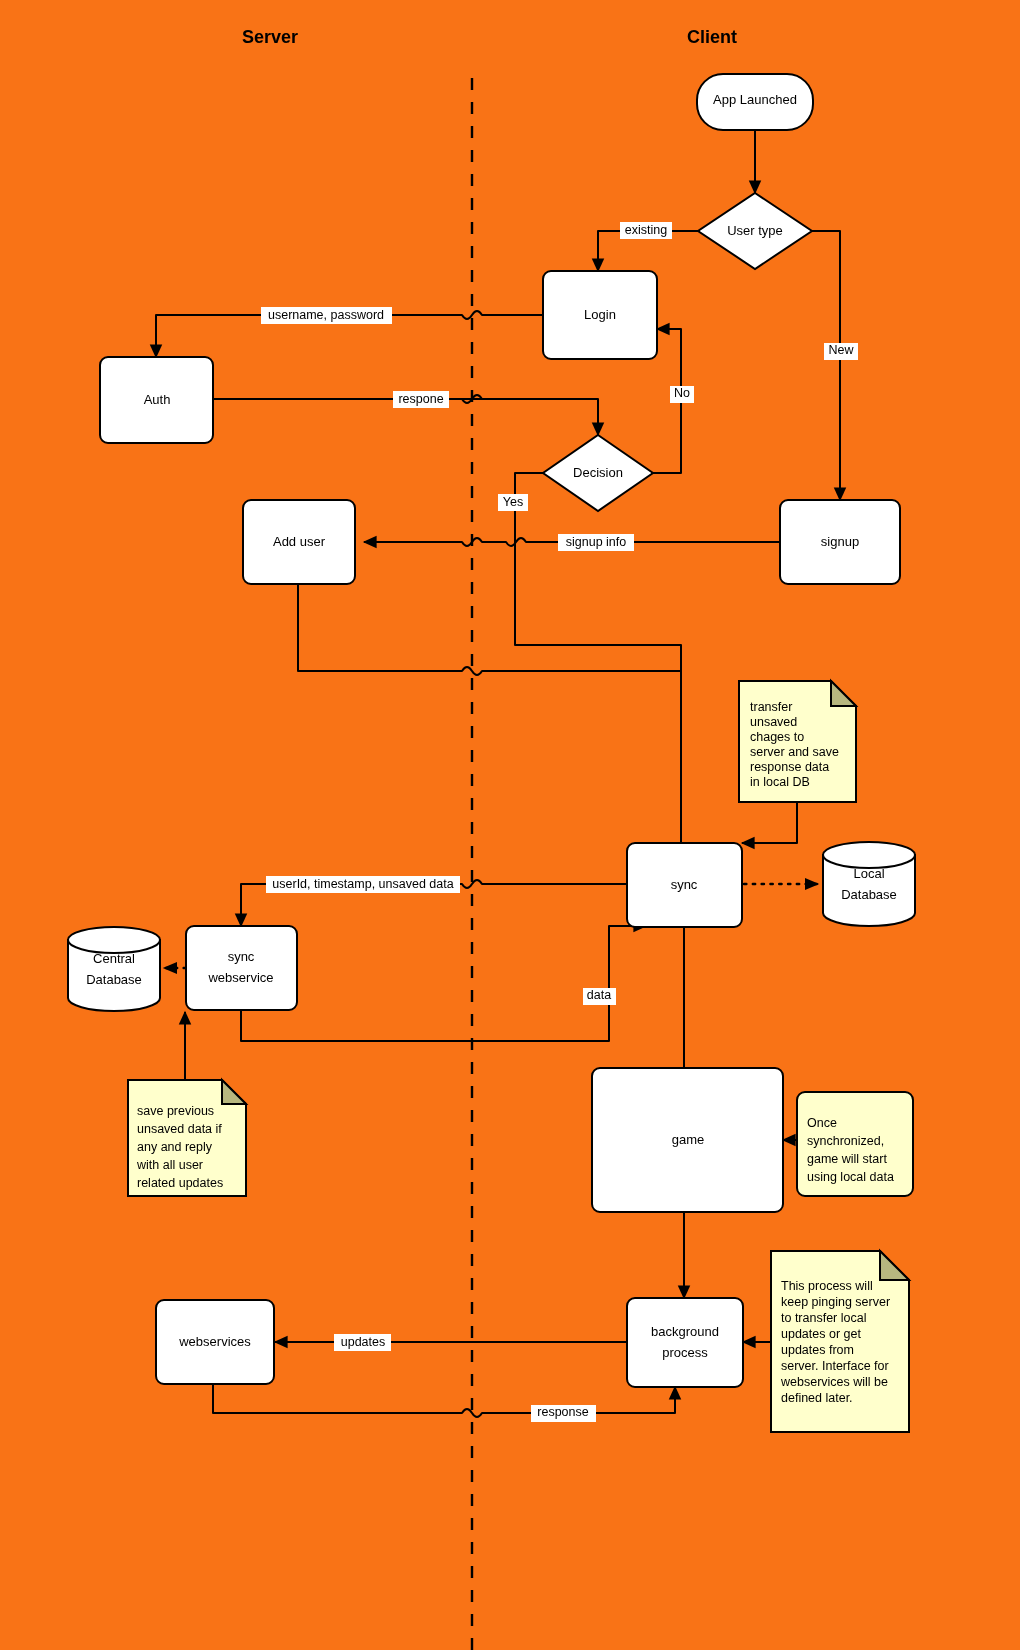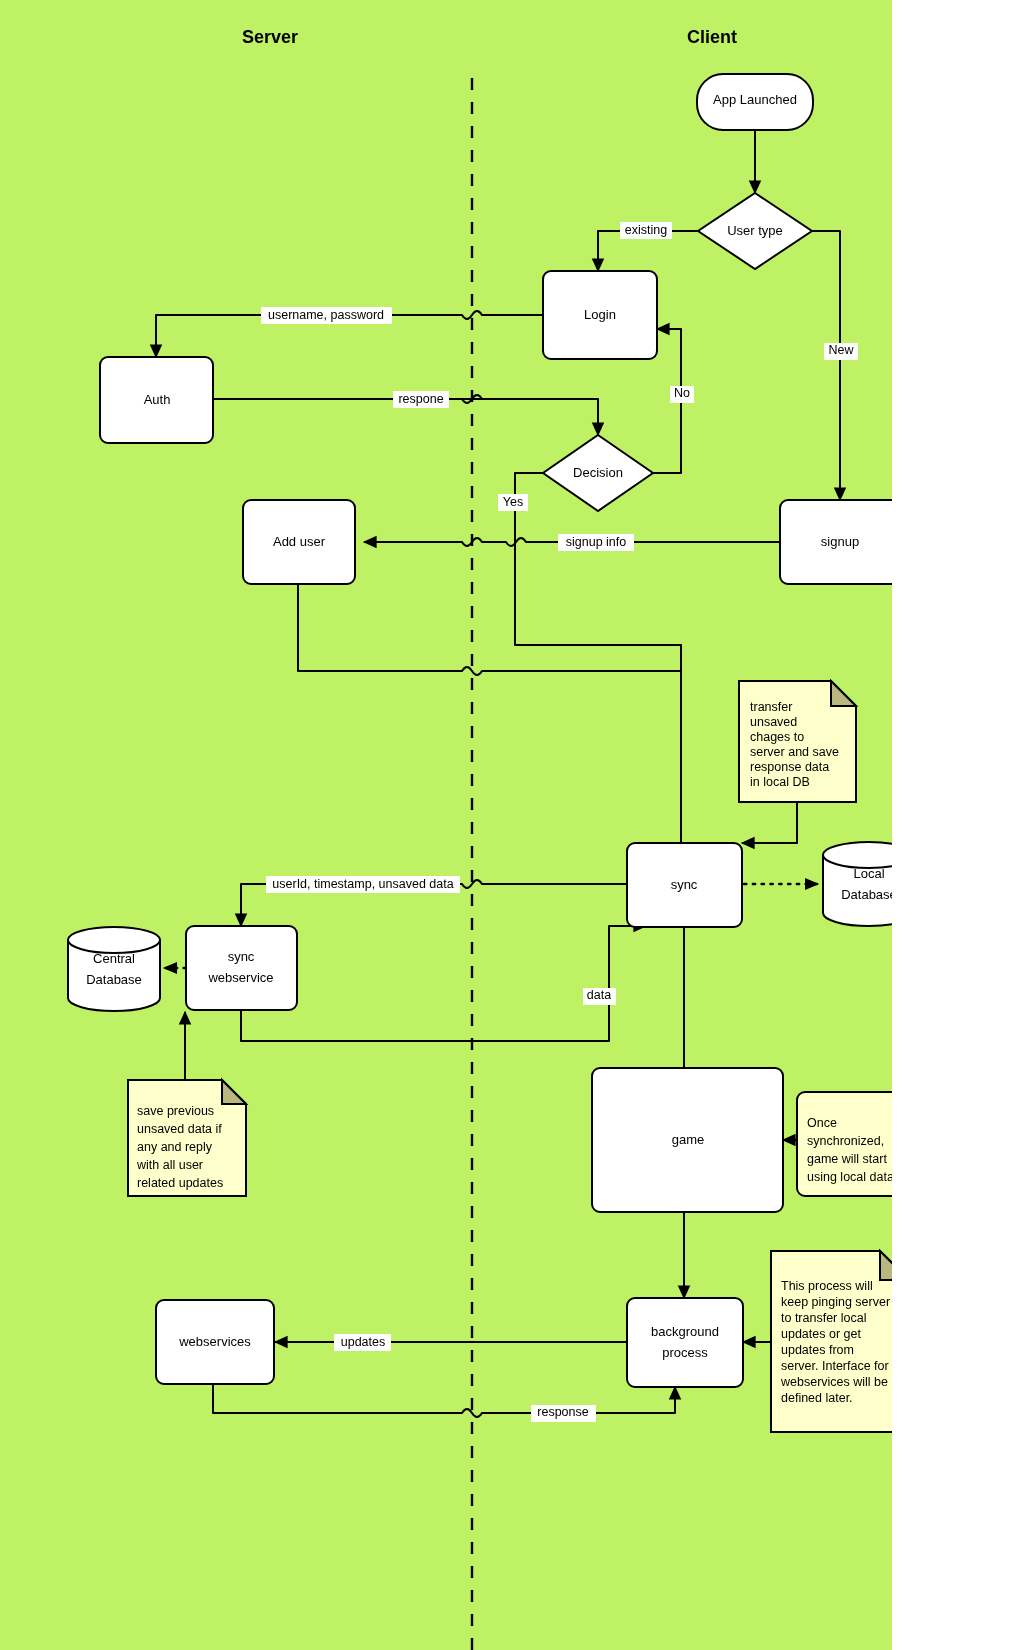--- a/index.html
+++ b/index.html
@@ -1,17 +1,17 @@
 <!DOCTYPE html>
 <html><head>
 <meta charset="utf-8">
 <style>
   html,body{margin:0;padding:0;background:#ffffff;}
   body{width:1020px;height:1650px;font-family:"Liberation Sans",sans-serif;}
-  #stage{position:relative;width:892px;height:1650px;overflow:hidden;background:#bef264;}
+  #stage{position:relative;width:1020px;height:1650px;overflow:hidden;background:#f97316;}
   svg{display:block;}
   .nodeText{font-family:"Liberation Sans",sans-serif;font-size:13px;fill:#000;text-anchor:middle;dominant-baseline:middle;}
   .edgeText{font-family:"Liberation Sans",sans-serif;font-size:12.5px;fill:#000;text-anchor:middle;dominant-baseline:middle;}
   .noteText{font-family:"Liberation Sans",sans-serif;font-size:12.5px;fill:#000;text-anchor:start;}
   .laneTitle{font-family:"Liberation Sans",sans-serif;font-size:18px;font-weight:bold;fill:#000;text-anchor:middle;dominant-baseline:middle;}
   .shape{fill:#ffffff;stroke:#000000;stroke-width:2;}
   .note{fill:#ffffcc;stroke:#000000;stroke-width:2;}
   .notefold{fill:#b7b77f;stroke:#000000;stroke-width:2;}
   .edge{fill:none;stroke:#000000;stroke-width:2;stroke-linecap:butt;stroke-linejoin:round;}
   .edgeDot{fill:none;stroke:#000000;stroke-width:2.4;stroke-dasharray:2.4 6.4;stroke-linecap:round;}

